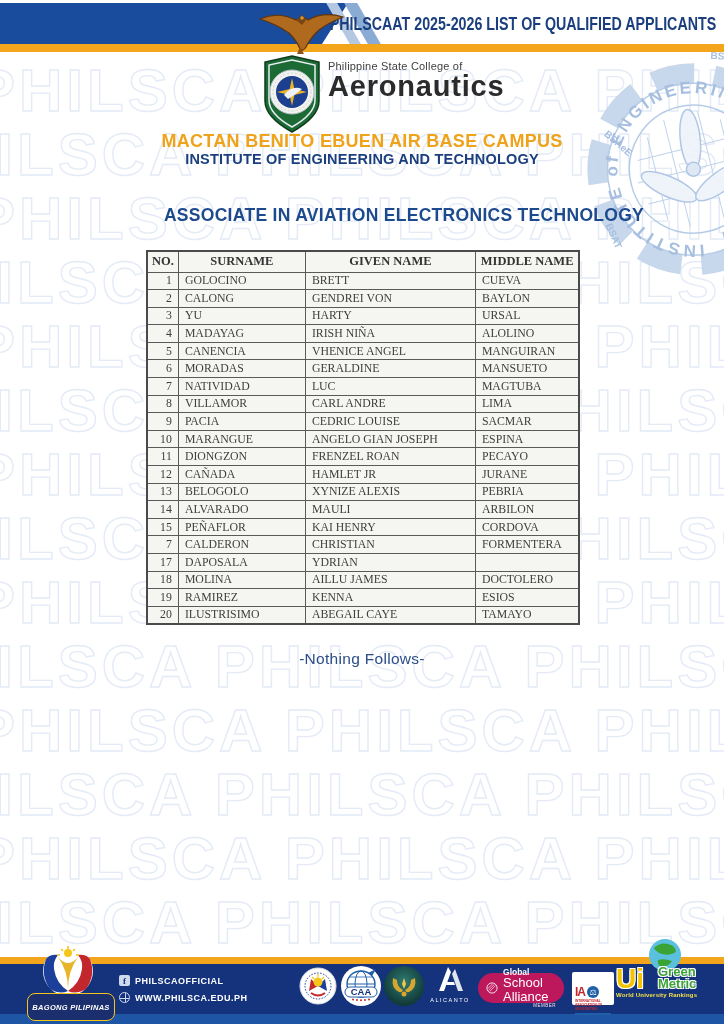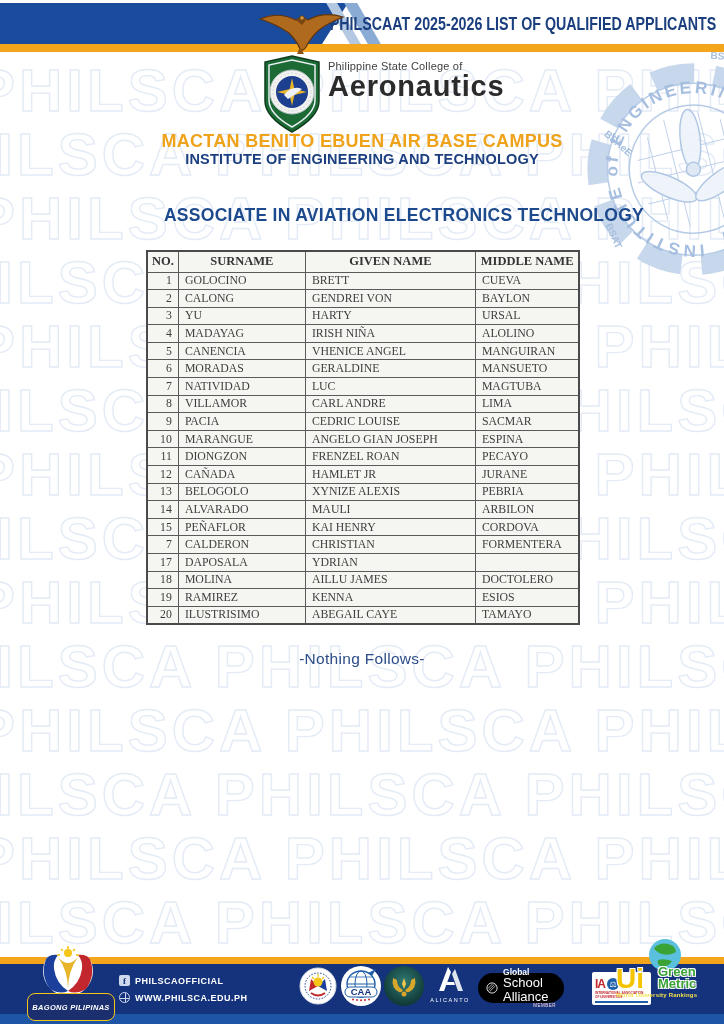--- a/index.html
+++ b/index.html
@@ -92,29 +92,29 @@
     font-family:"Liberation Serif", serif;
   }
   .globe-ic {
     width:11px; height:11px; border:1.2px solid #cfd9ee; border-radius:50%; position:relative;
   }
   .globe-ic:before, .globe-ic:after { content:""; position:absolute; background:#cfd9ee; }
   .globe-ic:before { left:50%; top:0; width:1px; height:100%; }
   .globe-ic:after { top:50%; left:0; height:1px; width:100%; }
   .gsa-badge {
     position:absolute; left:478px; top:973px; z-index:4; width:86px; height:30px;
-    background:#000000; border-radius:15px; display:flex; align-items:center; padding:0 8px; gap:5px;
+    background:#be185d; border-radius:15px; display:flex; align-items:center; padding:0 8px; gap:5px;
   }
   .gsa-text { color:#fff; line-height:1.05; }
   .gsa-l1 { font-size:8.5px; font-weight:bold; }
   .gsa-l2 { font-size:13px; }
   .gsa-mem { font-size:4.5px; letter-spacing:0.5px; color:#ffd9e0; text-align:right; }
   .iau-box {
-    position:absolute; left:572px; top:972px; z-index:4; width:59px; height:33px;
-    background:#fff; border-radius:2px; padding:4px 3px;margin-left:20px;
+    position:absolute; left:572px; top:972px; z-index:4; width:42px; height:33px;
+    background:#fff; border-radius:2px; padding:12px 3px;
   }
   .iau-top { display:flex; align-items:center; gap:2px; height:16px; }
   .iau-blocks { font-size:12px; font-weight:bold; color:#c0272d; letter-spacing:-1px; font-family:"Liberation Sans",sans-serif; }
   .iau-circ { width:12px; height:12px; border-radius:50%; background:#1f5fa8; color:#fff; font-size:8px; display:flex; align-items:center; justify-content:center; }
   .iau-sub { font-size:3.2px; color:#c0272d; font-weight:bold; line-height:1.2; text-transform:uppercase; }
   .iau-bar { margin-top:1px; height:2px; background:#1f5fa8; }
   .ugm { position:absolute; left:616px; top:966px; z-index:4; }
   .ugm-row { display:flex; align-items:flex-start; }
   .ugm-ui {
     font-size:28px; font-weight:bold; color:#f5c400; line-height:0.9;

